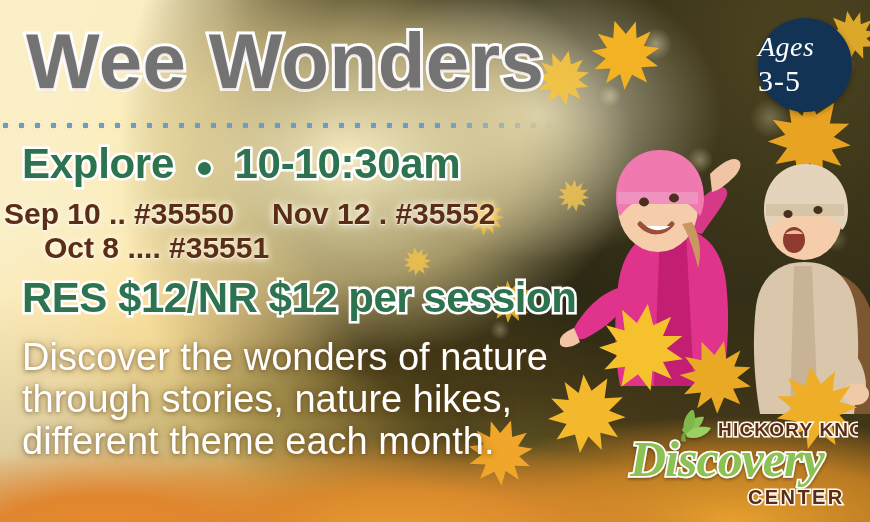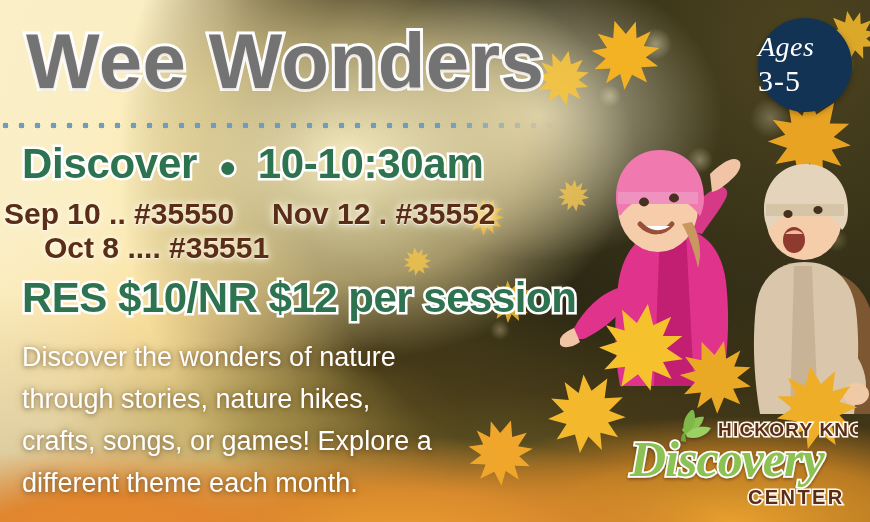--- a/index.html
+++ b/index.html
@@ -140,21 +140,21 @@
     font-size:42px;line-height:48px;font-weight:700;
     color:#2e7350;
     -webkit-text-stroke:5px #ffffff;
     paint-order:stroke fill;
     white-space:nowrap;
     letter-spacing:-.5px;
   }
 
   #description{
     position:absolute;left:22px;top:336px;width:530px;
-    font-size:27px;line-height:42px;font-weight:400;
+    font-size:38px;line-height:42px;font-weight:400;
     color:#ffffff;
     text-shadow:0 1px 4px rgba(90,60,20,.55),0 0 10px rgba(80,55,20,.35);
   }
   #description div{white-space:nowrap;}
 
   
   #logo{position:absolute;right:12px;bottom:8px;width:232px;height:104px;}
   #logo svg{display:block;width:100%;height:100%;}
 </style>
 </head>
@@ -289,47 +289,46 @@
     <div id="title">Wee Wonders</div>
 
     <div id="ages-badge">
       <span class="ages-word">Ages</span>
       <span class="ages-range">3-5</span>
     </div>
 
     <div id="dotted-rule"></div>
 
     <div id="schedule-line">
-      <span>Discover</span>
+      <span>Explore</span>
       <span class="bullet">●</span>
       <span>10-10:30am</span>
     </div>
 
     <div class="session-row" id="session-0">
       <span>Sep 10</span>
       <span>..</span>
       <span>#35550</span>
     </div>
     <div class="session-row" id="session-1">
       <span>Nov 12</span>
       <span>.</span>
       <span>#35552</span>
     </div>
     <div class="session-row" id="session-2">
       <span>Oct 8</span>
       <span>....</span>
       <span>#35551</span>
     </div>
 
-    <div id="price-line">RES $10/NR $12 per session</div>
+    <div id="price-line">RES $12/NR $12 per session</div>
 
     <div id="description">
       <div>Discover the wonders of nature</div>
       <div>through stories, nature hikes,</div>
-      <div>crafts, songs, or games! Explore a</div>
       <div>different theme each month.</div>
     </div>
 
     <div id="logo">
       <svg viewBox="0 0 232 104">
         <defs>
           <filter id="lsh" x="-25%" y="-25%" width="150%" height="150%">
             <feDropShadow dx="0" dy="1.4" stdDeviation="1.6" flood-color="#3a2310" flood-opacity=".55"></feDropShadow>
           </filter>
         </defs>

